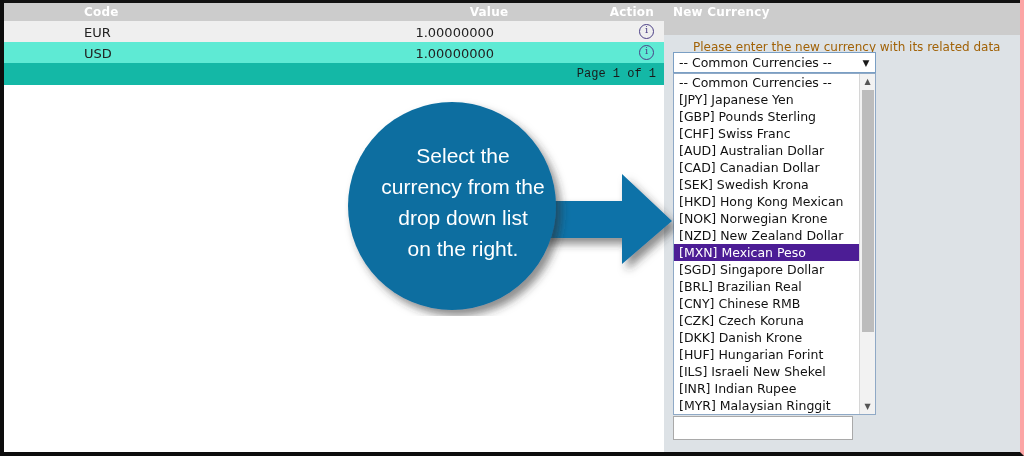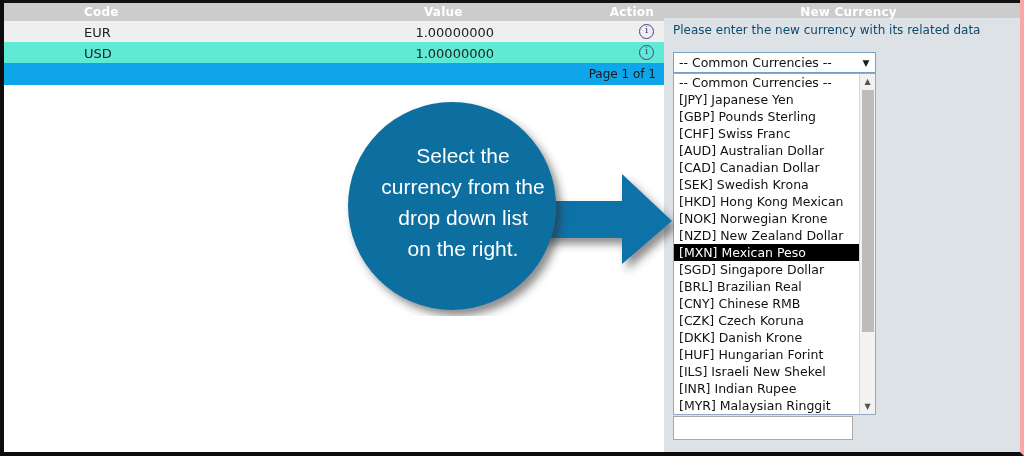--- a/index.html
+++ b/index.html
@@ -40,21 +40,21 @@
   }
   .tbl-header .hcell {
     position: absolute;
     top: 2px;
     font-size: 12px;
     font-weight: bold;
     color: #ffffff;
     letter-spacing: .2px;
   }
   .hcell.code  { left: 80px; }
-  .hcell.value { left: 420px; width: 130px; text-align: left; }
+  .hcell.value { left: 420px; width: 130px; text-align: center; }
   .hcell.action{ left: 520px; width: 130px; text-align: right; }
 
   .tbl-row {
     position: relative;
     height: 21px;
     background: #efefef;
     font-size: 12px;
     color: #1a1a1a;
   }
   .tbl-row.alt { background: #5eead4; }
@@ -86,21 +86,22 @@
     text-align: center;
     font-family: "DejaVu Serif", serif;
     font-size: 10px;
     line-height: 13px;
     color: #4b3f86;
   }
 
   .tbl-footer {
     position: relative;
     height: 22px;
-    background: #0ea5e9;
+    background: #14b8a6;
+    font-family: Liberation Mono, monospace;
   }
   .tbl-footer .pageinfo {
     position: absolute;
     right: 8px;
     top: 4px;
     font-size: 12px;
     color: #1a1a1a;
   }
   .tbl-rest {
     height: 380px;
@@ -112,36 +113,36 @@
     position: absolute;
     left: 660px;
     top: 0;
     width: 360px;
     height: 452px;
     background: #dde2e6;
     border-top: 3px solid #111111;
     box-sizing: border-box;
   }
   .form-header {
-    height: 15px;
+    height: 32px;
     background: #cccccc;
-    text-align: center;
   }
   .form-header .ttl {
     padding-left: 9px;
     font-size: 12px;
     font-weight: bold;
     color: #ffffff;
     line-height: 18px;
     letter-spacing: .2px;
   }
   .form-intro {
     font-size: 12px;
-    color: #0c4a6e;
+    color: #a16207;
     padding: 5px 17px 0 9px;
+    margin-left: 20px;
   }
 
   
   .select-box {
     position: absolute;
     left: 9px;
     top: 49px;
     width: 203px;
     height: 21px;
     background: #ffffff;
@@ -186,21 +187,21 @@
   .option-list .opt {
     height: 17px;
     line-height: 17px;
     font-size: 12.5px;
     color: #111111;
     padding-left: 5px;
     white-space: nowrap;
     cursor: pointer;
   }
   .option-list .opt.selected {
-    background: #000000;
+    background: #4c1d95;
     color: #ffffff;
   }
 
   
   .vscroll {
     position: absolute;
     right: 0;
     top: 0;
     width: 16px;
     height: 100%;

